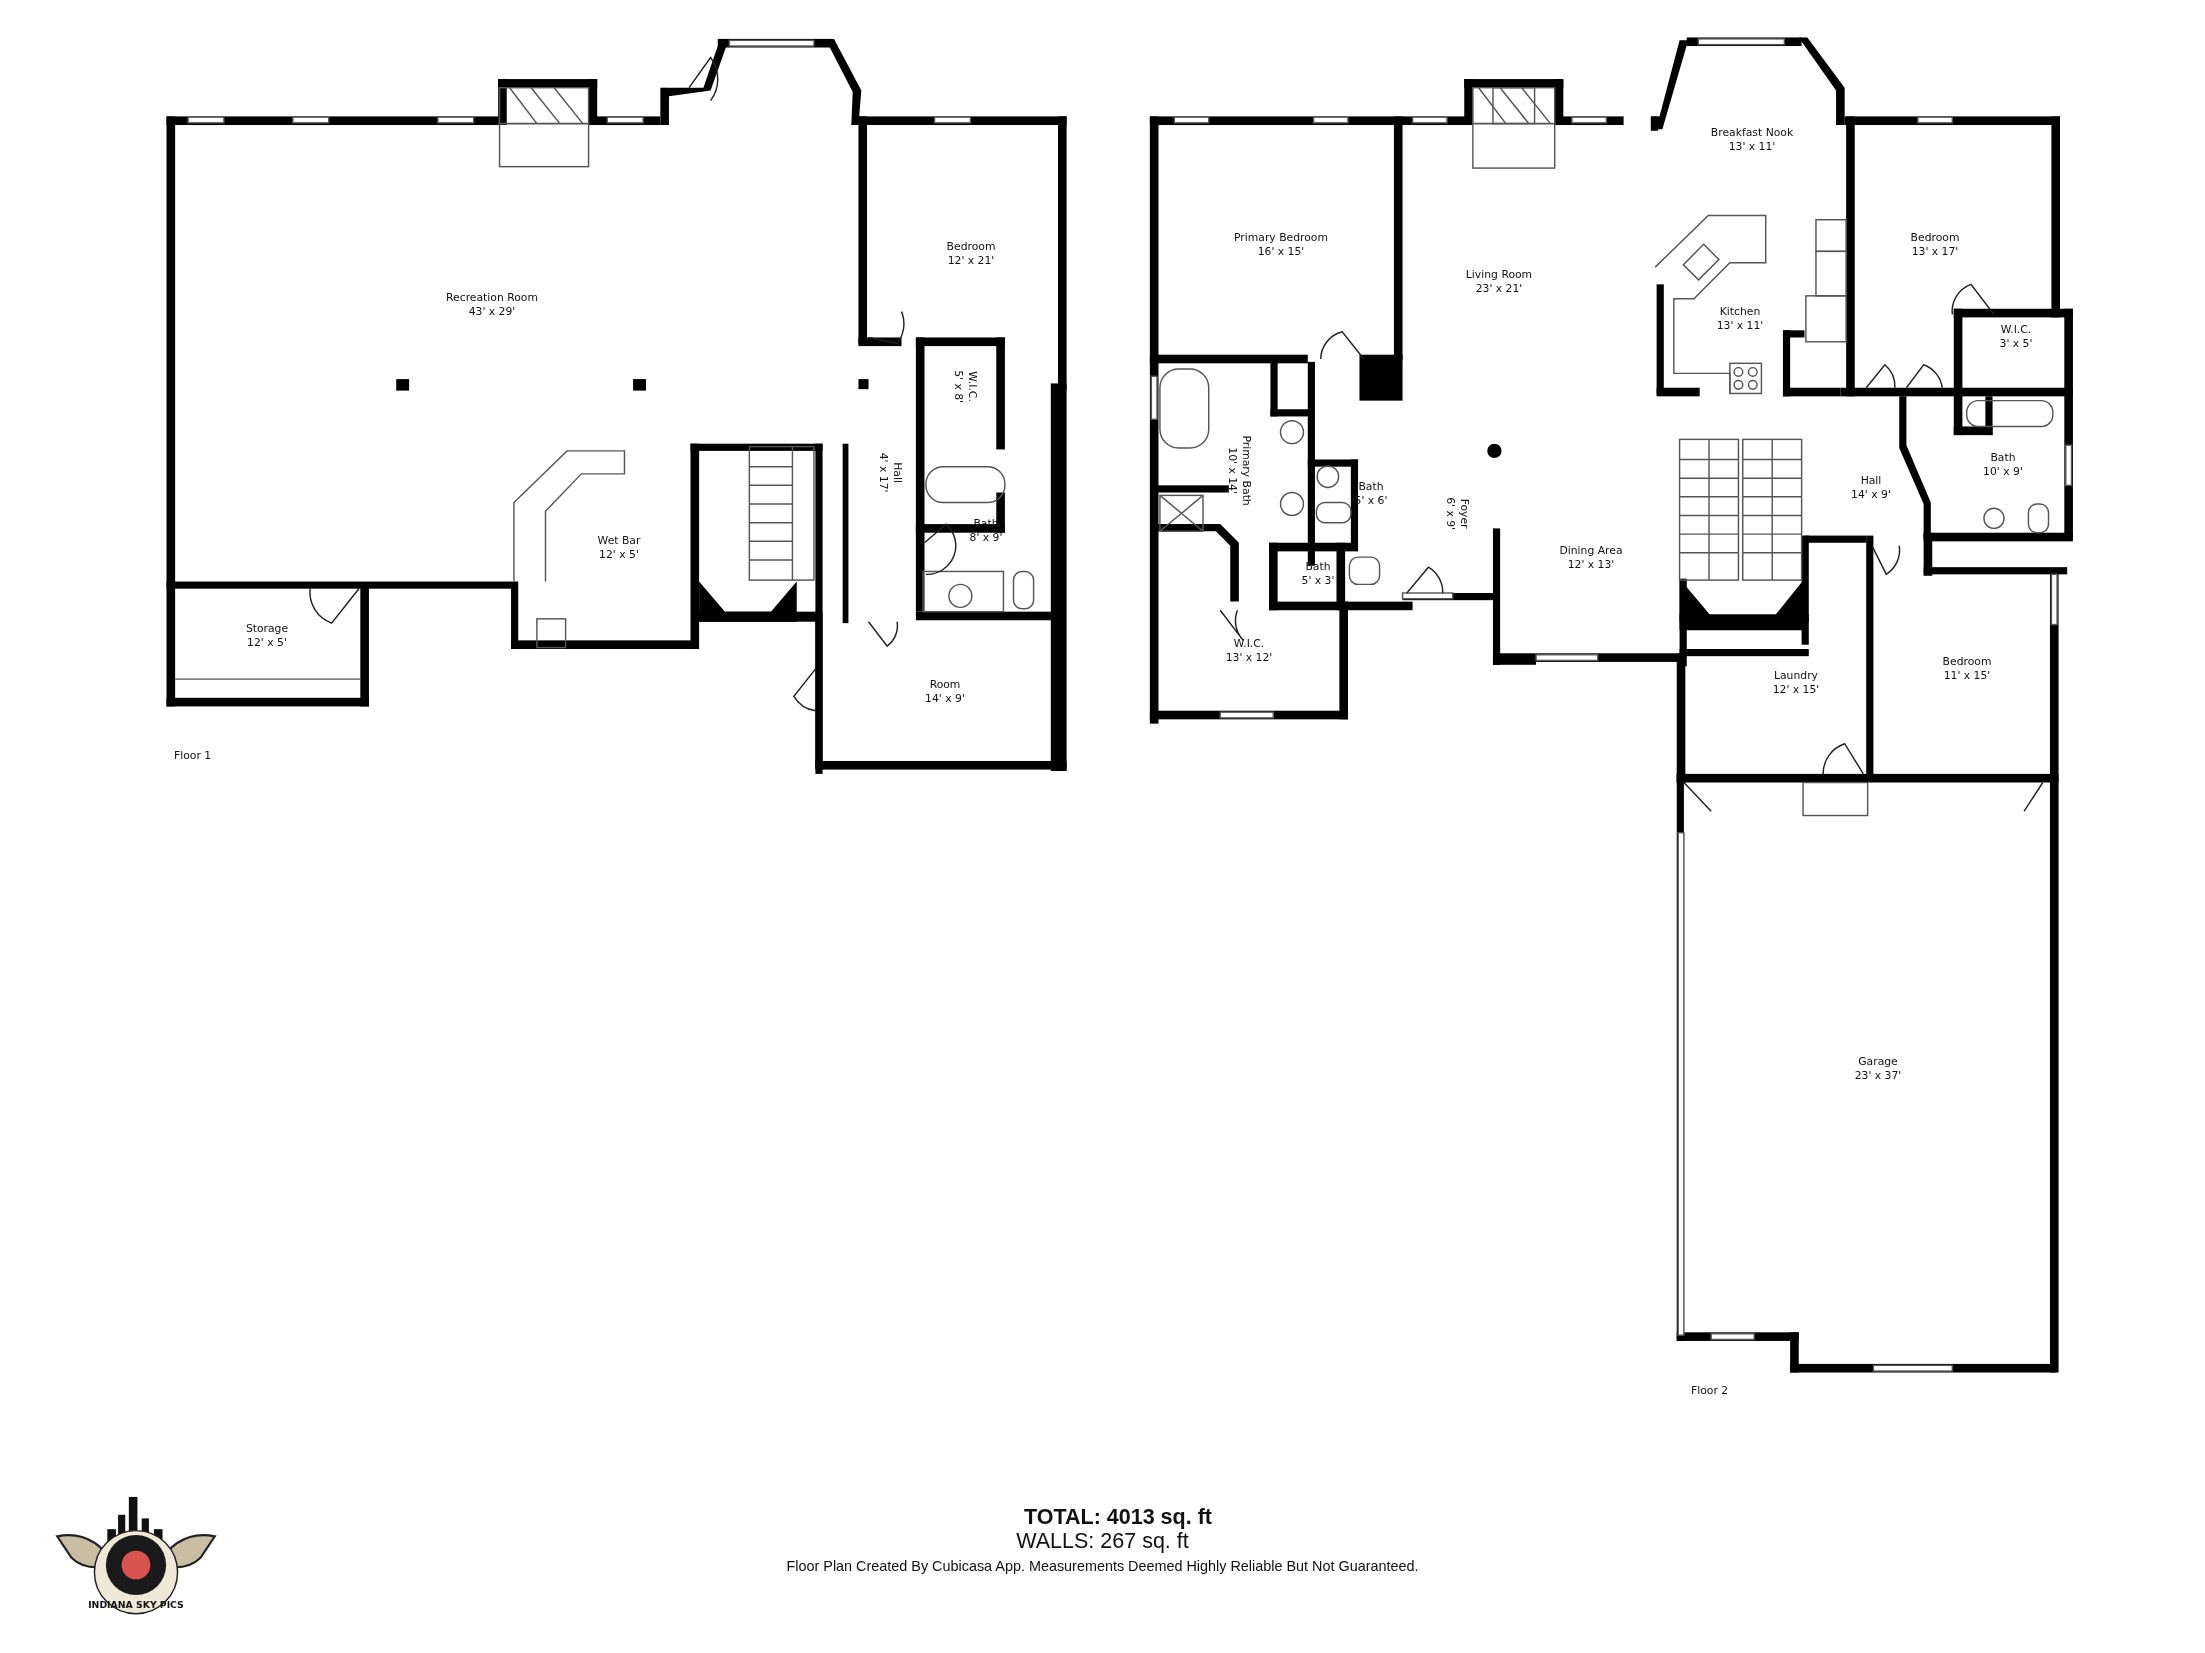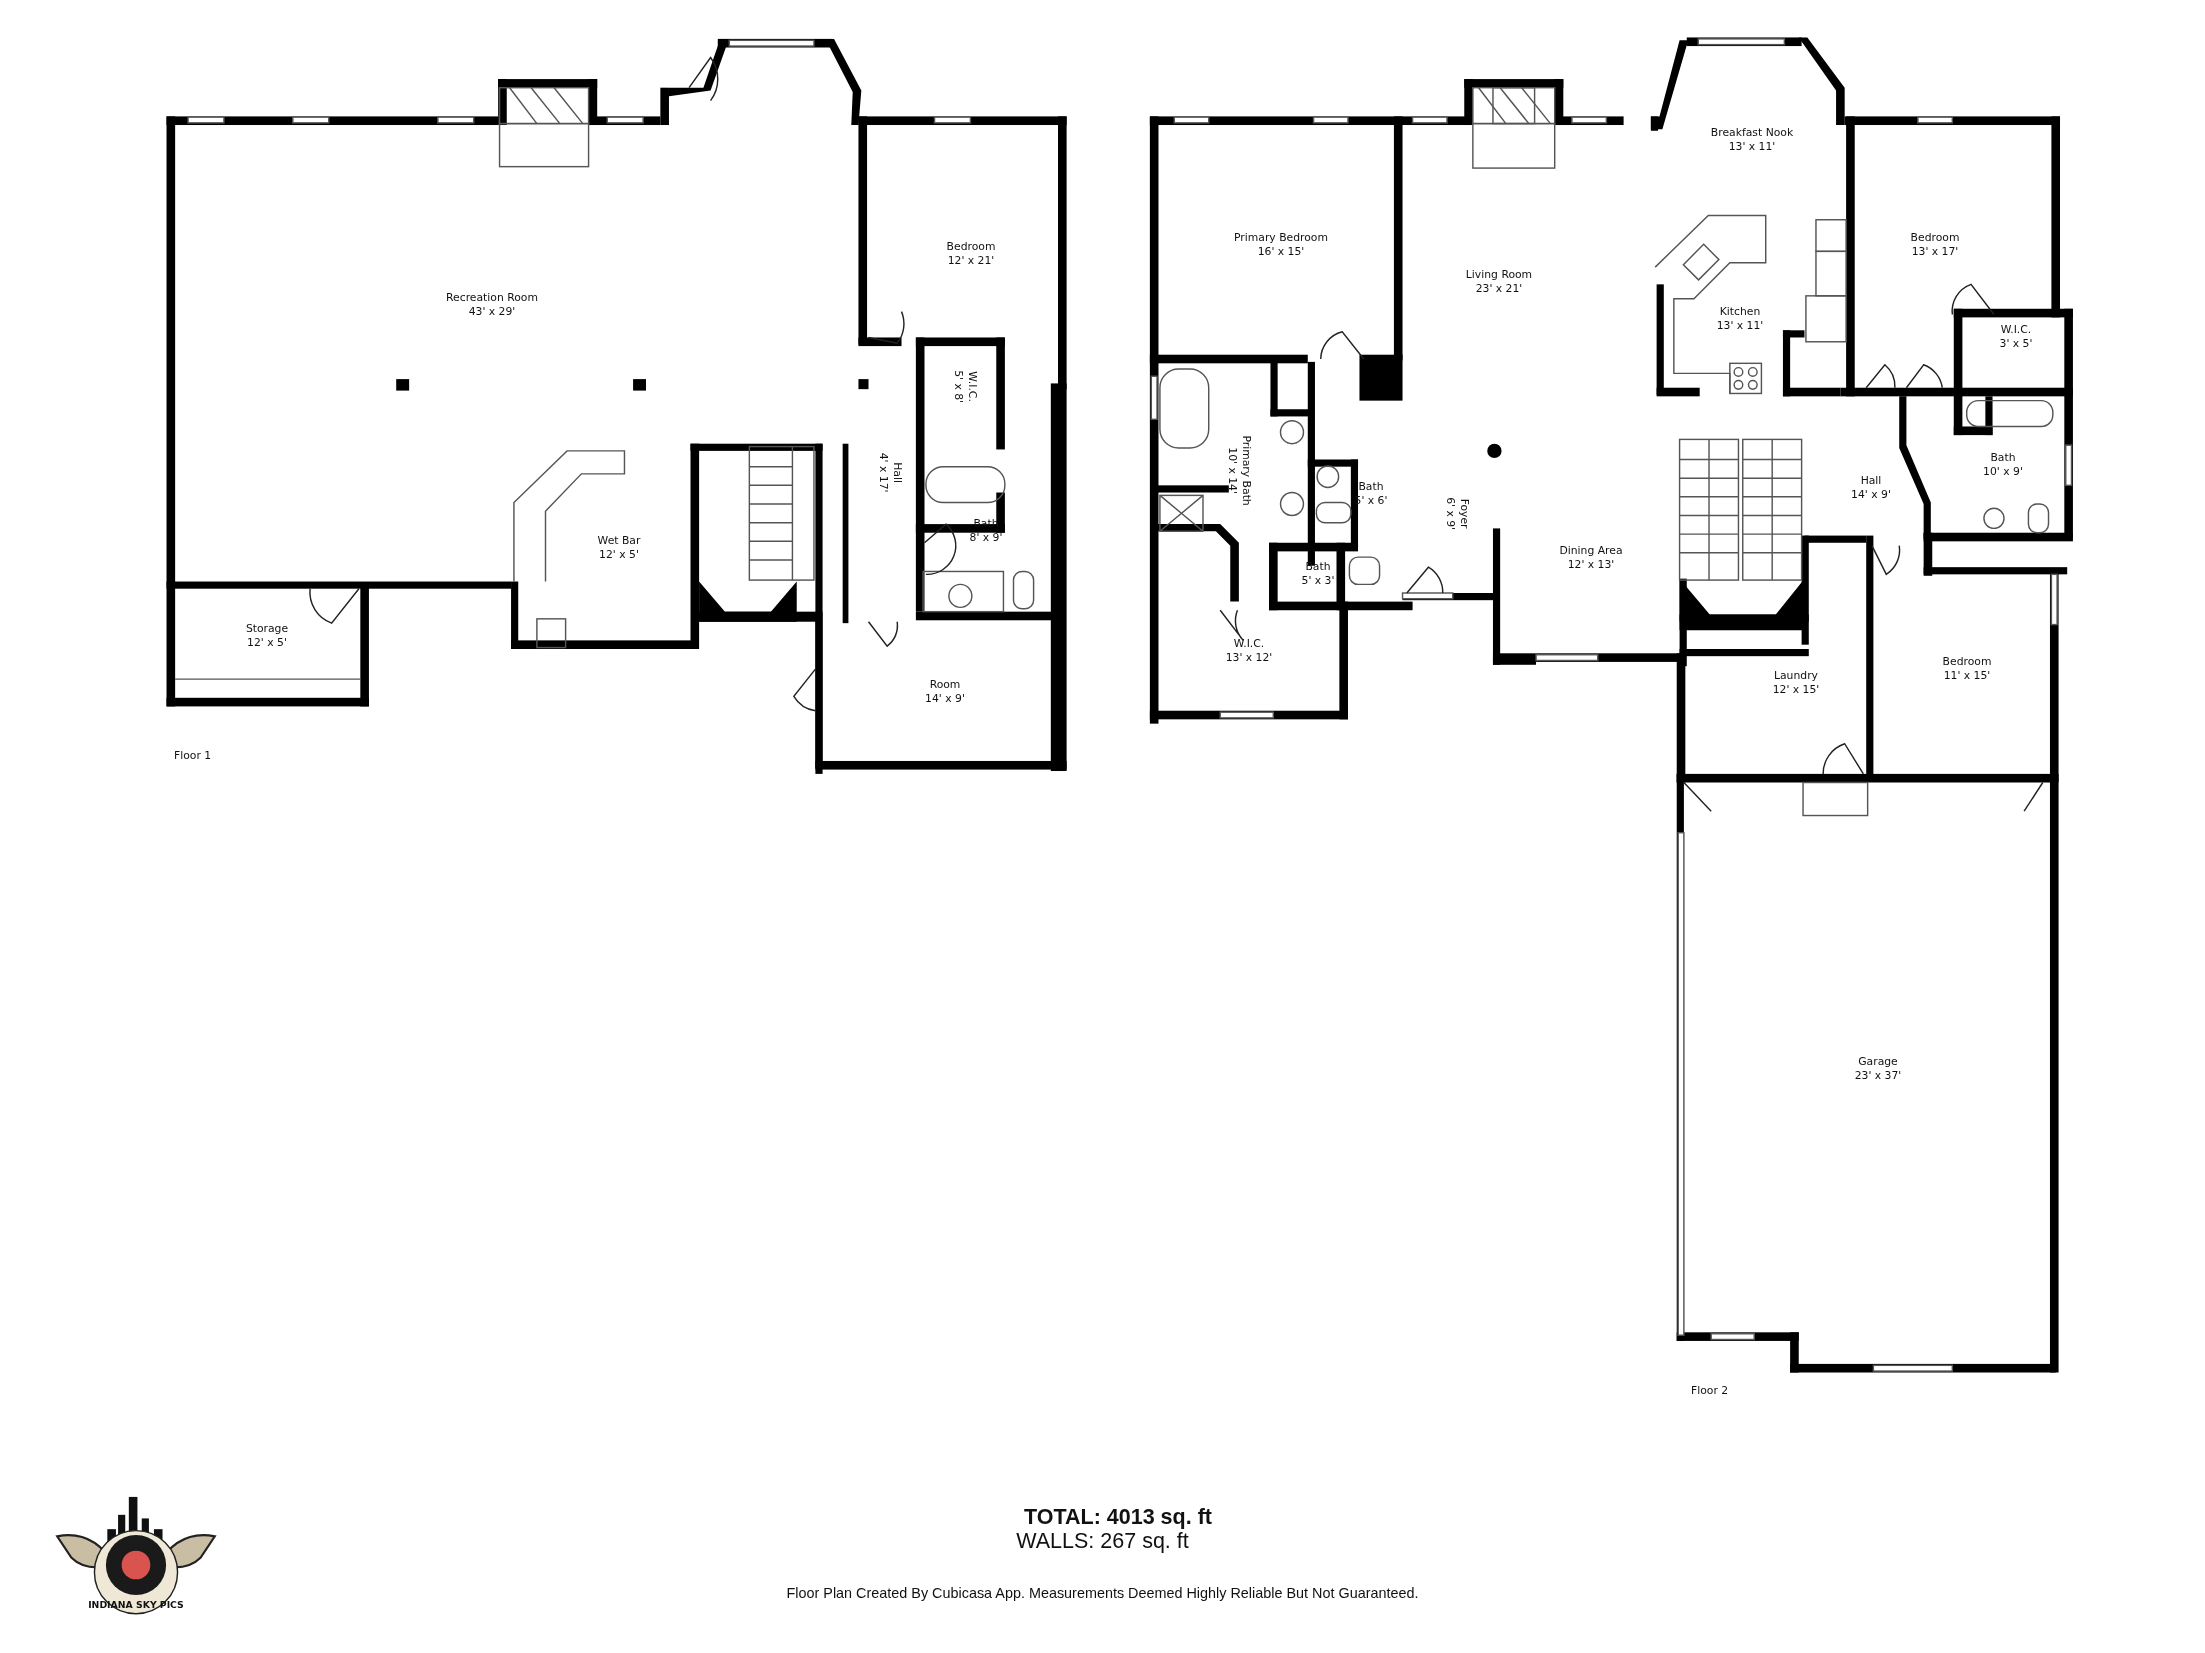--- a/index.html
+++ b/index.html
@@ -8,21 +8,21 @@
   .w{fill:#000;}
   .fx{fill:none;stroke:#555;stroke-width:2;}
   .win{fill:#fff;stroke:#555;stroke-width:2;}
   .door{fill:none;stroke:#222;stroke-width:2;}
   .lbl{position:absolute;text-align:center;font-size:10.8px;line-height:13.6px;white-space:nowrap;transform:translateX(-50%);}
   .lbl.rot{transform:translateX(-50%) rotate(90deg);transform-origin:center center;}
   .floor-lbl{position:absolute;font-size:10.8px;}
   #summary{position:absolute;left:0;width:2205px;top:1505px;text-align:center;font-family:"Liberation Sans",sans-serif;}
   #summary .total{font-weight:bold;font-size:21.5px;line-height:24.4px;padding-left:31px;}
   #summary .line{font-size:21.5px;line-height:24.4px;}
-  #summary .disc{font-size:14.4px;margin-top:31px;}
+  #summary .disc{font-size:14.4px;margin-top:4px;}
   #logo{position:absolute;left:50px;top:1493px;width:172px;height:144px;}
 </style>
 </head>
 <body>
 
 <svg id="plan" viewBox="0 0 3072 2304" xmlns="http://www.w3.org/2000/svg">
 
   <g>
 
     <rect class="w" x="232" y="162" width="462" height="12"></rect>

